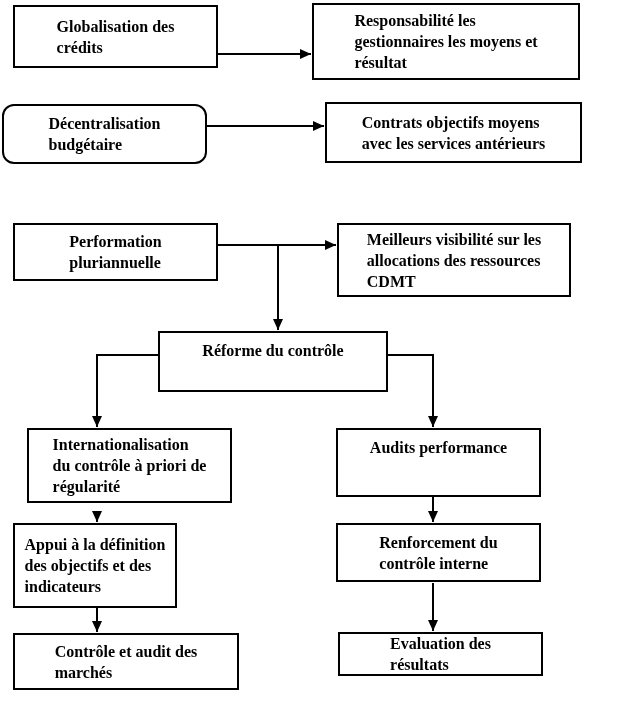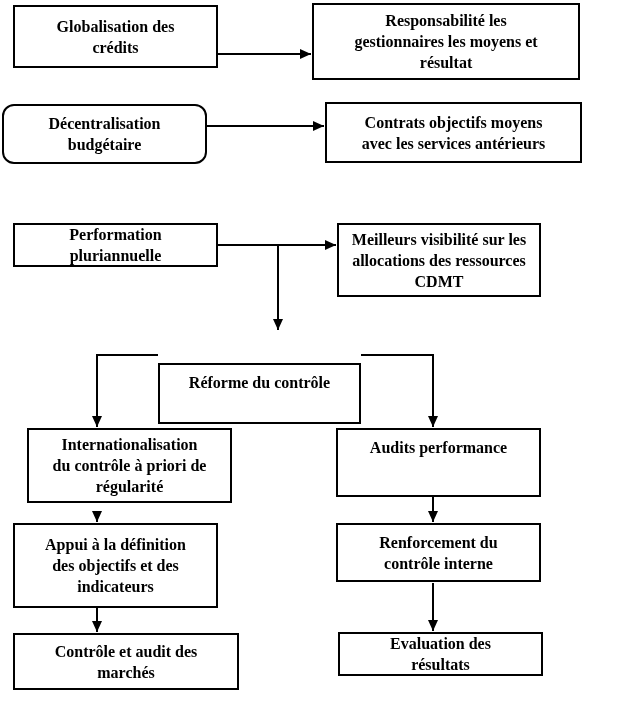--- a/index.html
+++ b/index.html
@@ -29,42 +29,42 @@
   }
   .node {
     position: absolute;
     box-sizing: border-box;
     border: 2px solid #000000;
     background: #ffffff;
     color: #000000;
     font-weight: bold;
     font-size: 16px;
     line-height: 21px;
-    text-align: center;
+    text-align: left;
     white-space: pre-line;
     display: flex;
     align-items: center;
     justify-content: center;
     padding: 2px 4px;
   }
   .node.top-aligned {
     align-items: flex-start;
     padding-top: 7px;
   }
   
   .n-globalisation   { left: 13px;  top: 5px;   width: 205px; height: 63px; }
   .n-responsabilite  { left: 312px; top: 3px;   width: 268px; height: 77px; }
   .n-decentralisation{ left: 2px;   top: 104px; width: 205px; height: 60px; border-radius: 12px; }
   .n-contrats        { left: 325px; top: 102px; width: 257px; height: 61px; }
-  .n-performation    { left: 13px;  top: 223px; width: 205px; height: 44px; }
-  .n-meilleurs       { left: 337px; top: 223px; width: 204px; height: 74px; }
-  .n-reforme         { left: 158px; top: 331px; width: 203px; height: 61px; margin-top: 32px; }
+  .n-performation    { left: 13px;  top: 223px; width: 205px; height: 58px; }
+  .n-meilleurs       { left: 337px; top: 223px; width: 234px; height: 74px; }
+  .n-reforme         { left: 158px; top: 331px; width: 230px; height: 61px; }
   .n-internationalisation { left: 27px; top: 428px; width: 205px; height: 75px; }
   .n-audits          { left: 336px; top: 428px; width: 205px; height: 69px; }
-  .n-appui           { left: 13px;  top: 523px; width: 205px; height: 85px; }
+  .n-appui           { left: 13px;  top: 523px; width: 164px; height: 85px; }
   .n-renforcement    { left: 336px; top: 523px; width: 205px; height: 59px; }
   .n-controle-audit  { left: 13px;  top: 633px; width: 226px; height: 57px; }
   .n-evaluation      { left: 338px; top: 632px; width: 205px; height: 44px; }
 </style>
 </head>
 <body>
 
 <div class="canvas">
 
   <svg class="connector-layer" width="620" height="714" viewBox="0 0 620 714" xmlns="http://www.w3.org/2000/svg">

